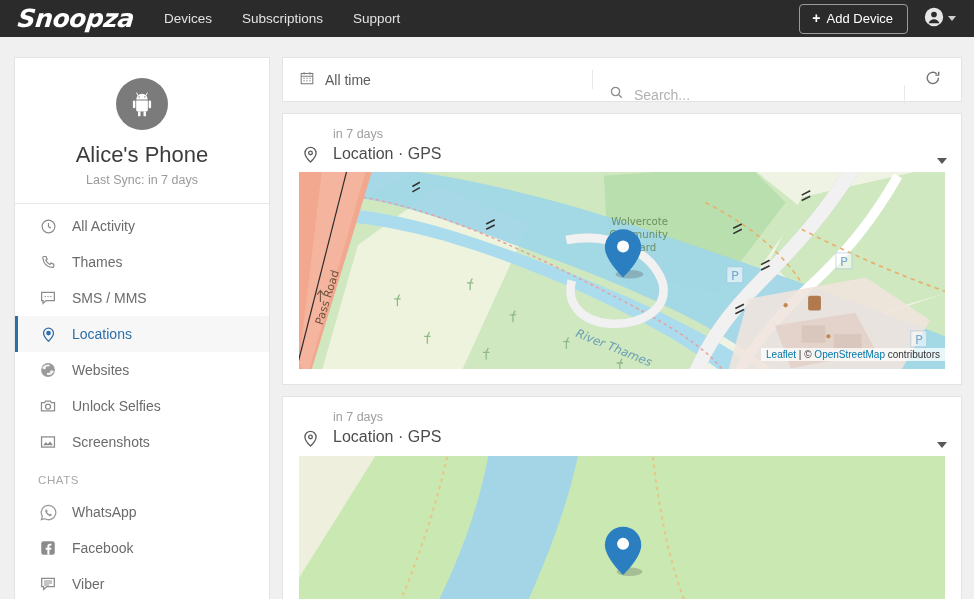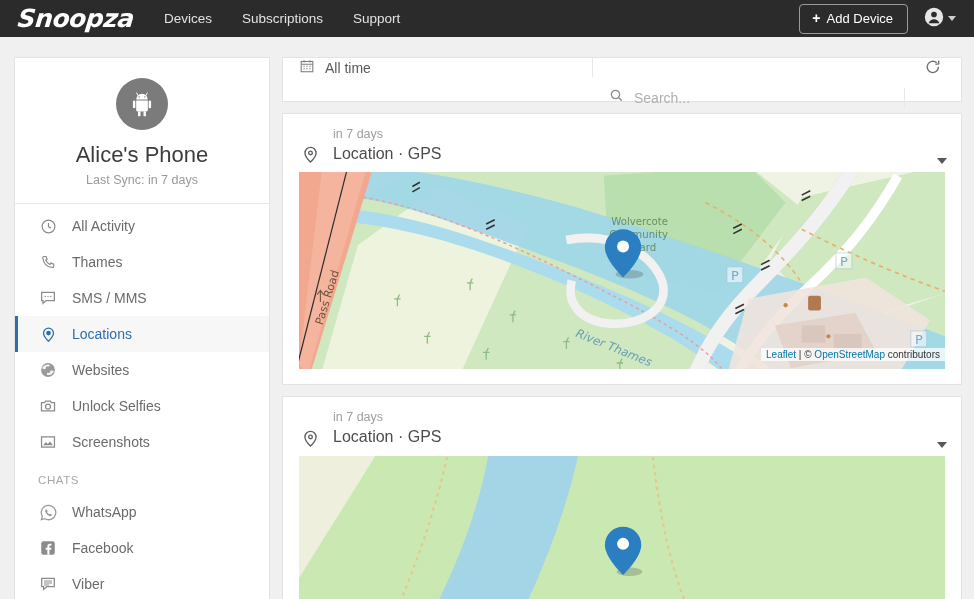--- a/index.html
+++ b/index.html
@@ -147,21 +147,21 @@
     min-width: 0;
     display: flex;
     flex-direction: column;
     gap: 11px;
   }
   .toolbar {
     background: #ffffff;
     border: 1px solid #e3e3e3;
     height: 45px;
     display: flex;
-    align-items: flex-start;
+    align-items: center;
     flex: 0 0 45px;
   }
   .toolbar-date {
     flex: 0 0 310px;
     display: flex; align-items: center; gap: 10px;
     padding: 0 16px;
     border-right: 1px solid #e8e8e8;
     cursor: pointer;
     color: #5a5a5a;
     font-size: 14px;

